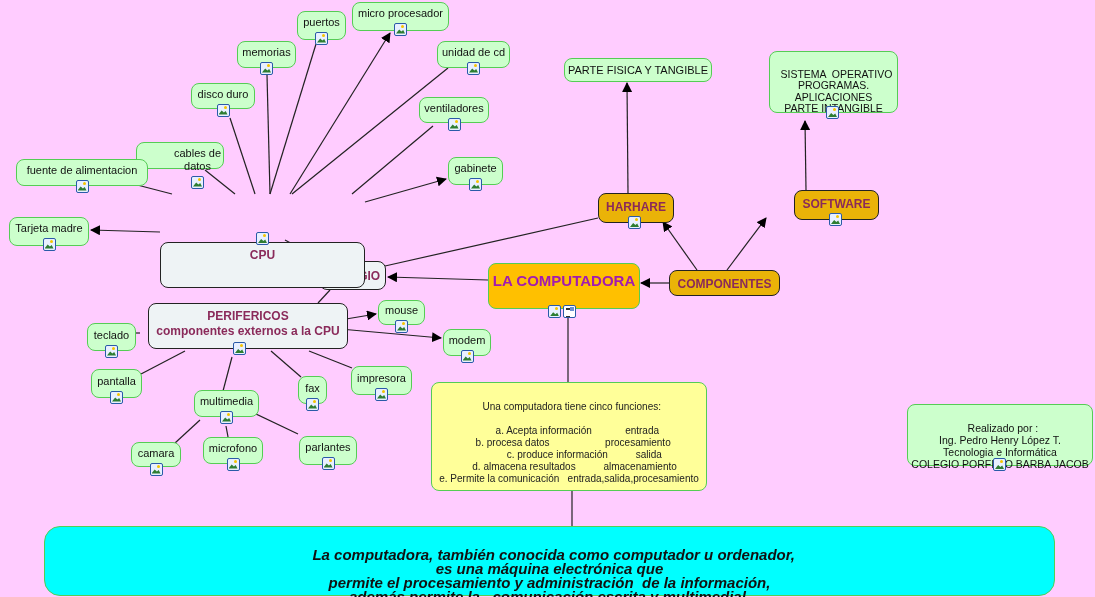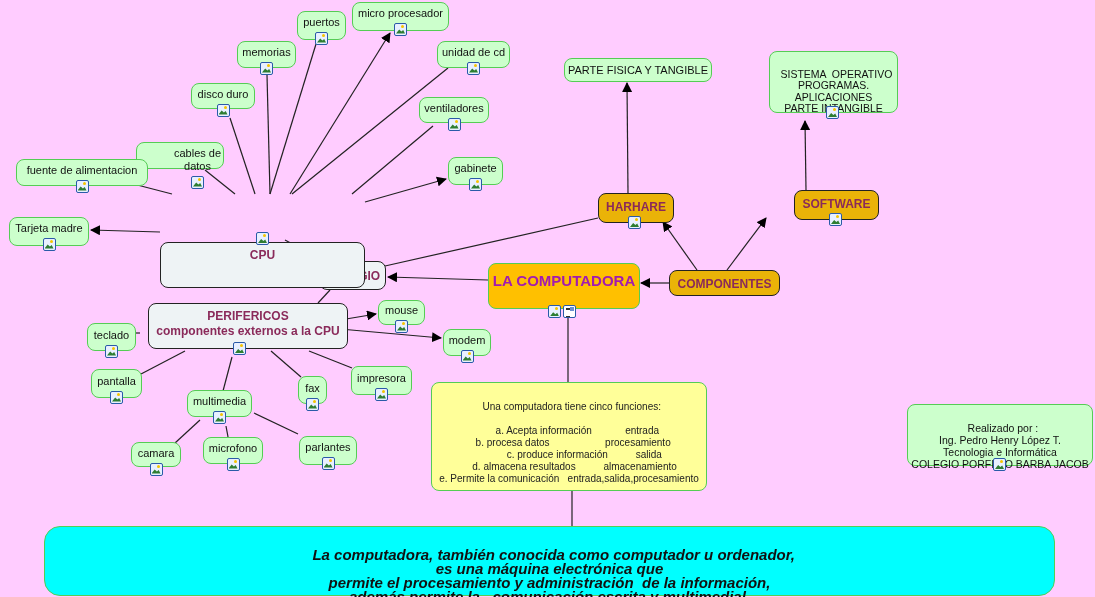--- a/index.html
+++ b/index.html
@@ -157,24 +157,24 @@
 </div>
 <div class="node leaf" style="left:87px;top:323px;width:49px;height:28px;padding-top:5px;">
   <span>teclado</span><span class="icons"><span class="ico img"></span></span>
 </div>
 <div class="node leaf" style="left:91px;top:369px;width:51px;height:29px;padding-top:5px;">
   <span>pantalla</span><span class="icons"><span class="ico img"></span></span>
 </div>
 <div class="node leaf" style="left:298px;top:376px;width:29px;height:28px;padding-top:5px;">
   <span>fax</span><span class="icons"><span class="ico img"></span></span>
 </div>
-<div class="node leaf" style="left:351px;top:366px;width:61px;height:29px;padding-top:5px;border-radius:7px;">
+<div class="node leaf" style="left:351px;top:366px;width:61px;height:29px;padding-top:5px;">
   <span>impresora</span><span class="icons"><span class="ico img"></span></span>
 </div>
-<div class="node leaf" style="left:187px;top:390px;width:65px;height:27px;">
+<div class="node leaf" style="left:194px;top:390px;width:65px;height:27px;">
   <span>multimedia</span><span class="icons"><span class="ico img"></span></span>
 </div>
 <div class="node leaf" style="left:131px;top:442px;width:50px;height:25px;">
   <span>camara</span><span class="icons"><span class="ico img"></span></span>
 </div>
 <div class="node leaf" style="left:203px;top:437px;width:60px;height:27px;">
   <span>microfono</span><span class="icons"><span class="ico img"></span></span>
 </div>
 <div class="node leaf" style="left:299px;top:436px;width:58px;height:29px;">
   <span>parlantes</span><span class="icons"><span class="ico img"></span></span>

